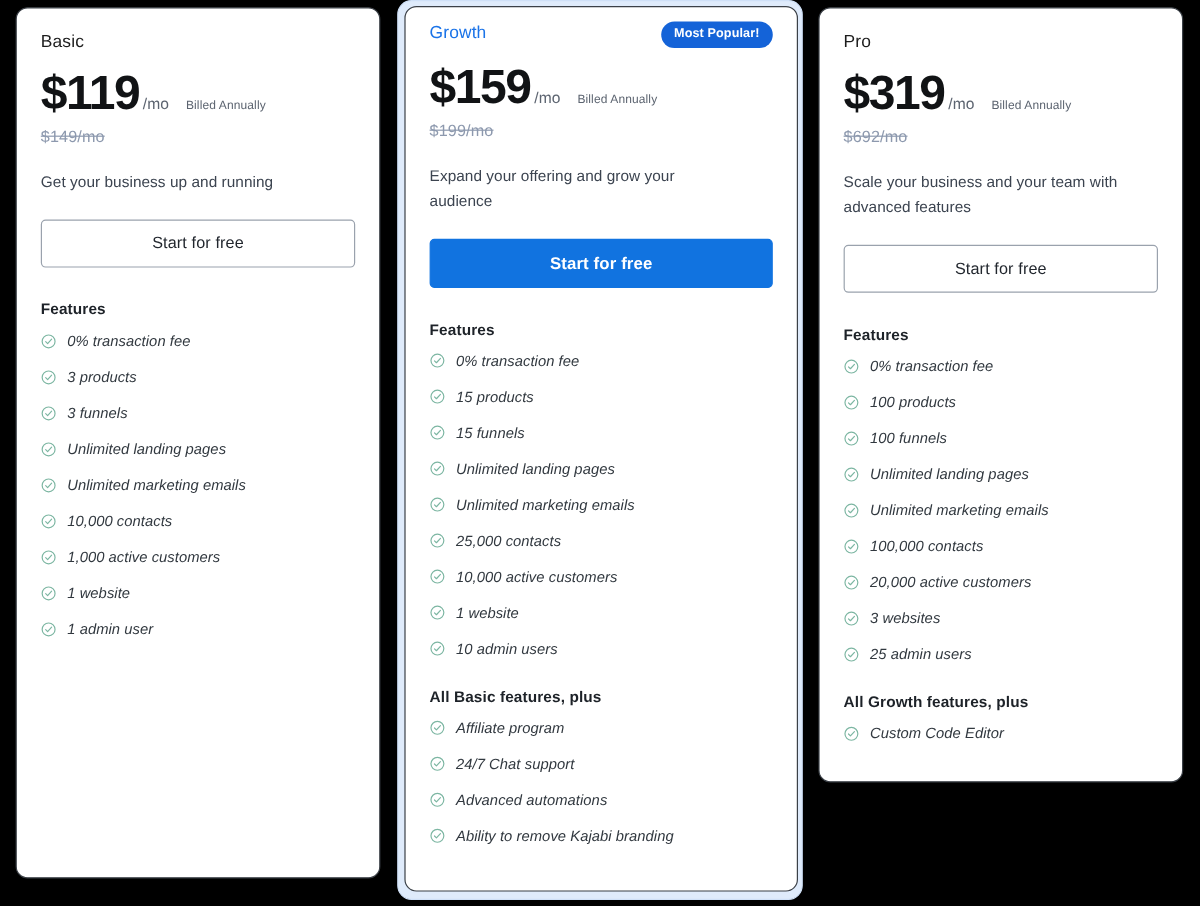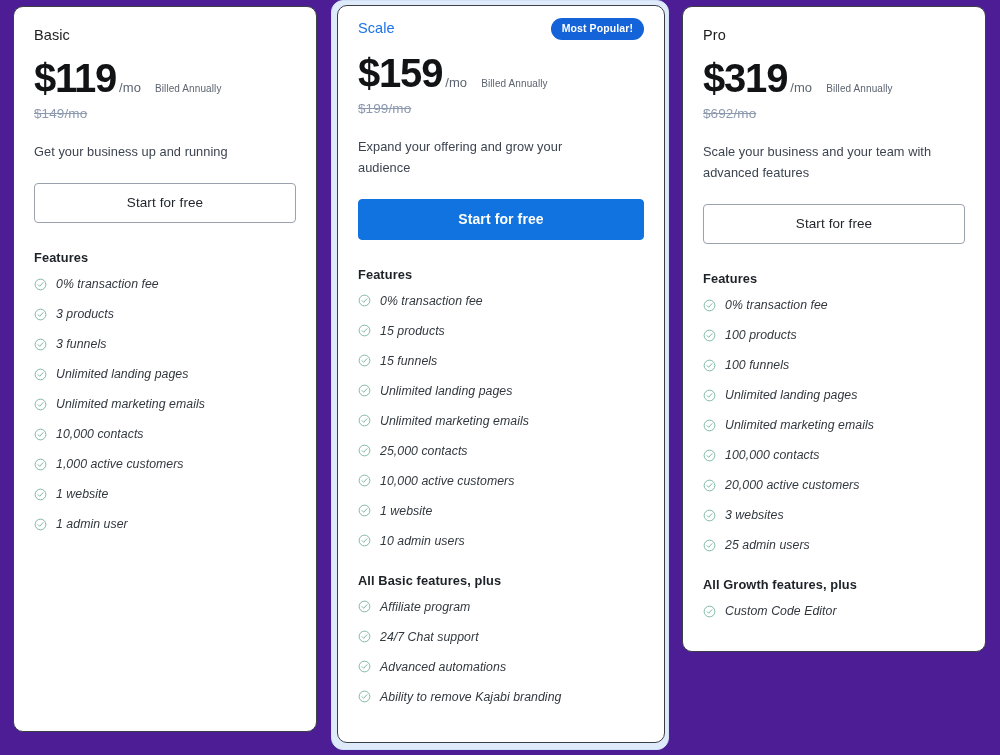--- a/index.html
+++ b/index.html
@@ -9,21 +9,21 @@
     height: 755px;
     background: #ffffff;
     font-family: "Liberation Sans", sans-serif;
     -webkit-font-smoothing: antialiased;
   }
 
   #pricing-root {
     position: relative;
     width: 1000px;
     height: 755px;
-    background: #4c1d95;
+    background: #000000;
     overflow: hidden;
   }
 
   
   .plan-card {
     position: absolute;
     background: #ffffff;
     border: 1px solid #3b4047;
     border-radius: 10px;
     padding: 18px 20px 20px 20px;
@@ -295,21 +295,21 @@
             </svg>
           </span>
         <span class="feature-text">1 admin user</span>
       </li>
     </ul>
   </div>
 
   <div class="plan-growth-wrap">
     <div class="plan-growth">
       <div class="card-head">
-        <div class="plan-name accent">Scale</div>
+        <div class="plan-name accent">Growth</div>
         <div class="badge">Most Popular!</div>
       </div>
 
       <div class="price-row">
         <span class="price-amount">$159</span>
         <span class="price-per">/mo</span>
         <span class="price-billed">Billed Annually</span>
       </div>
       <div class="price-old">$199/mo</div>
 

